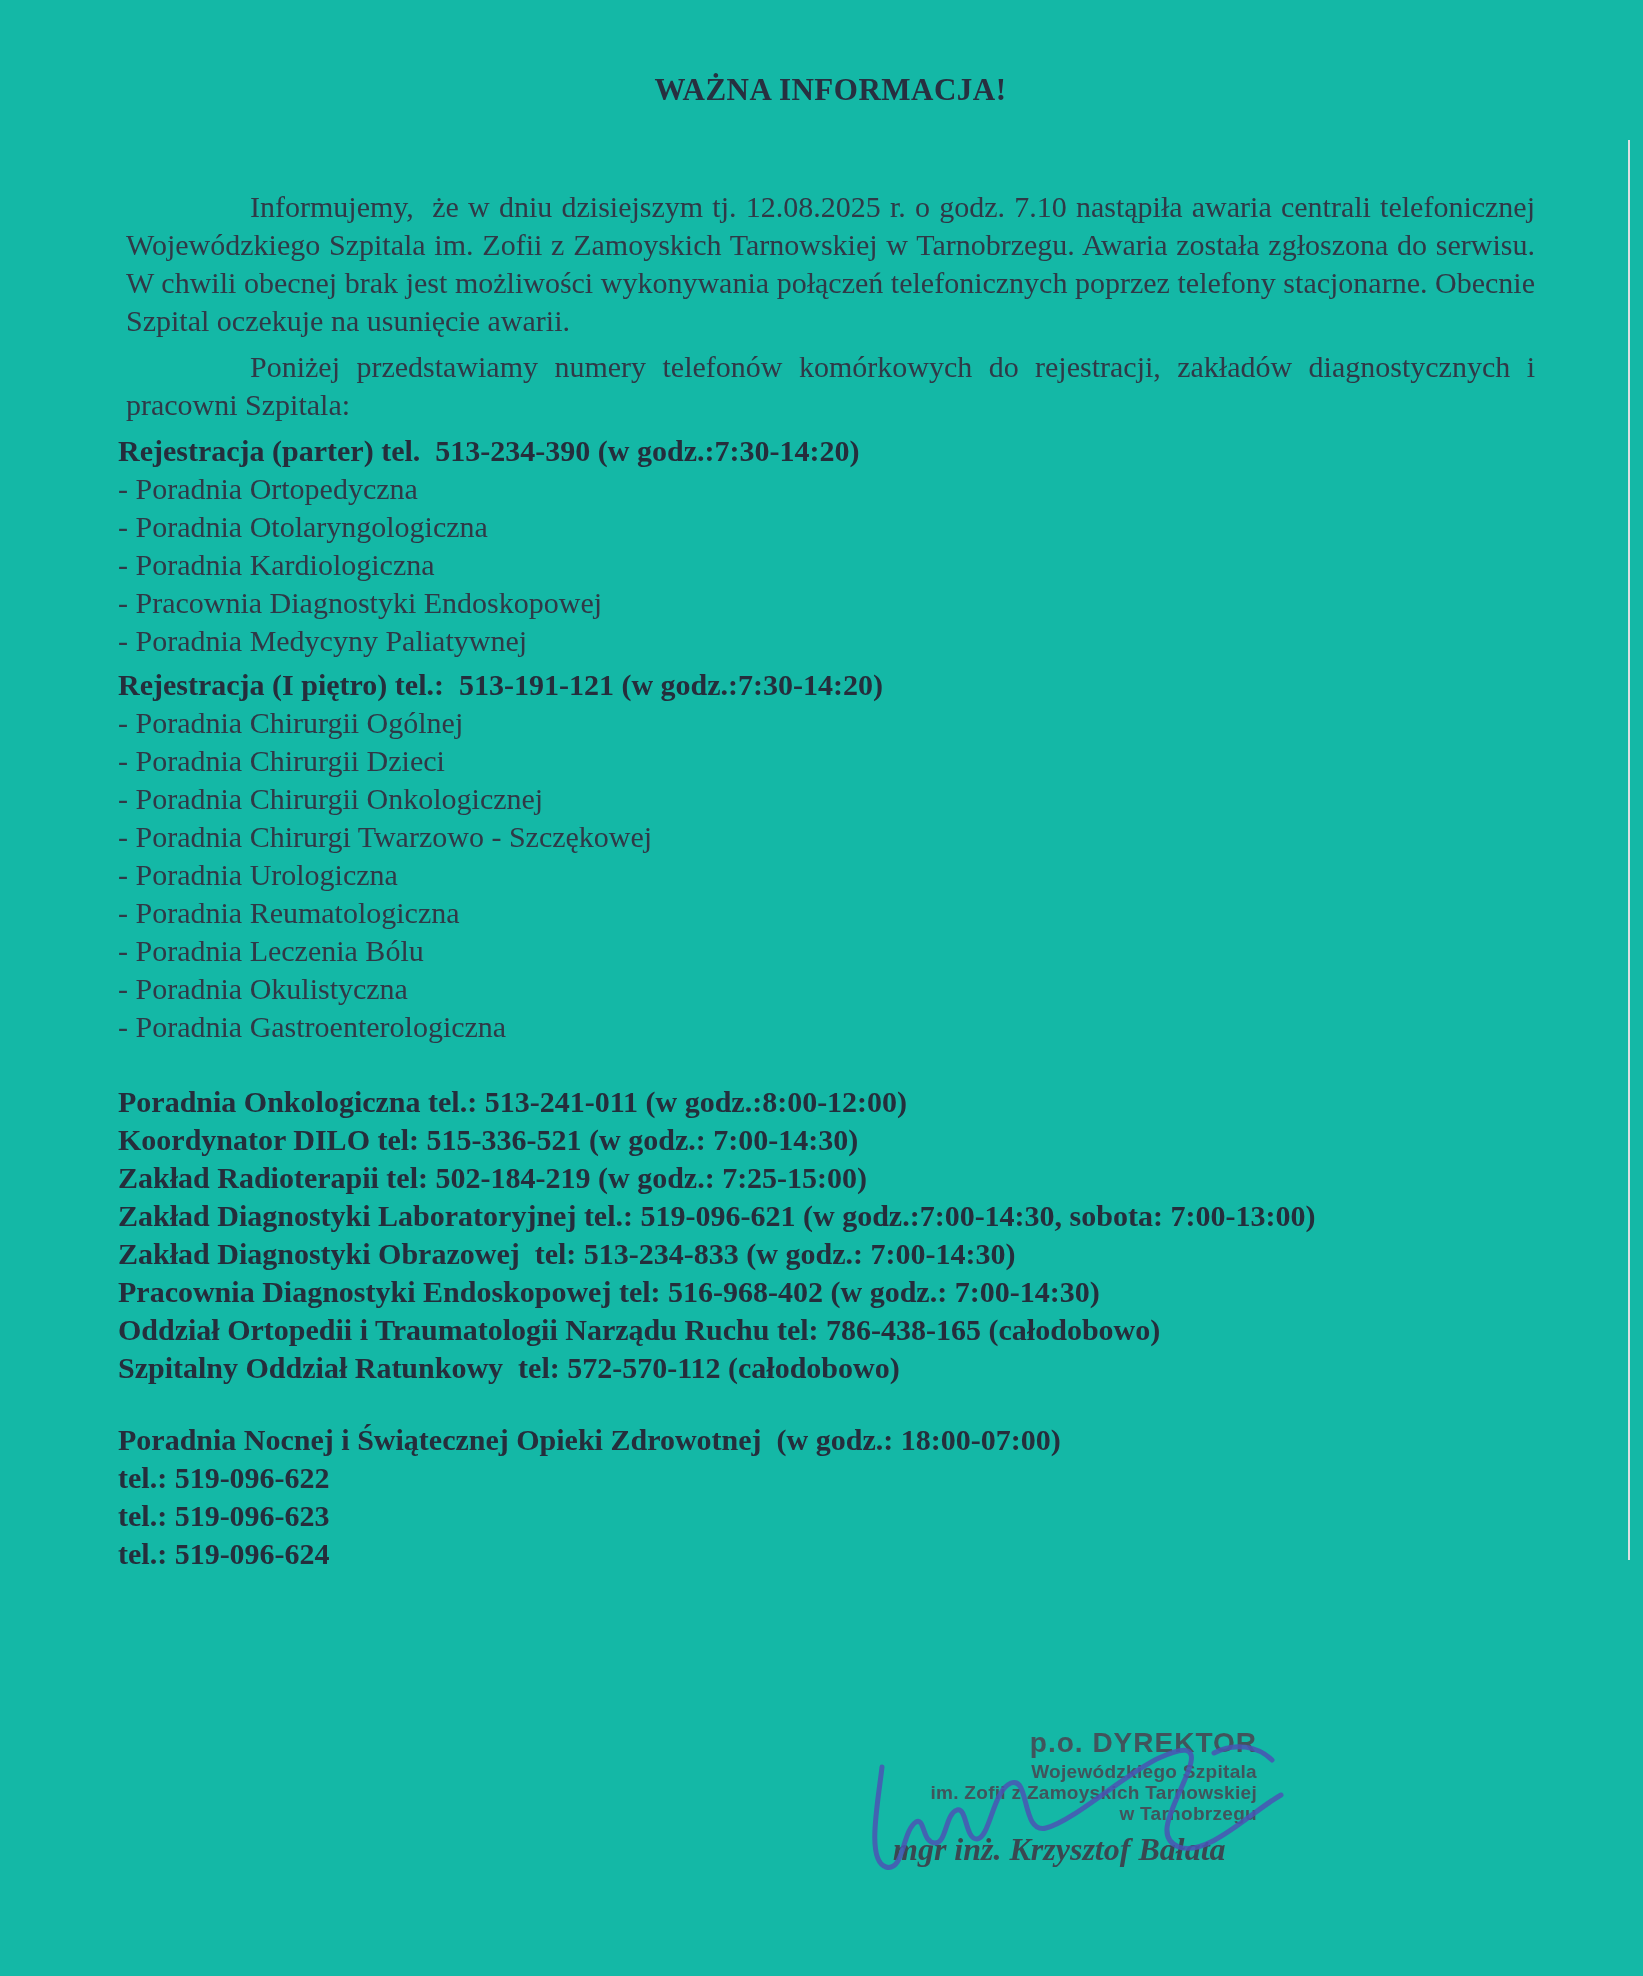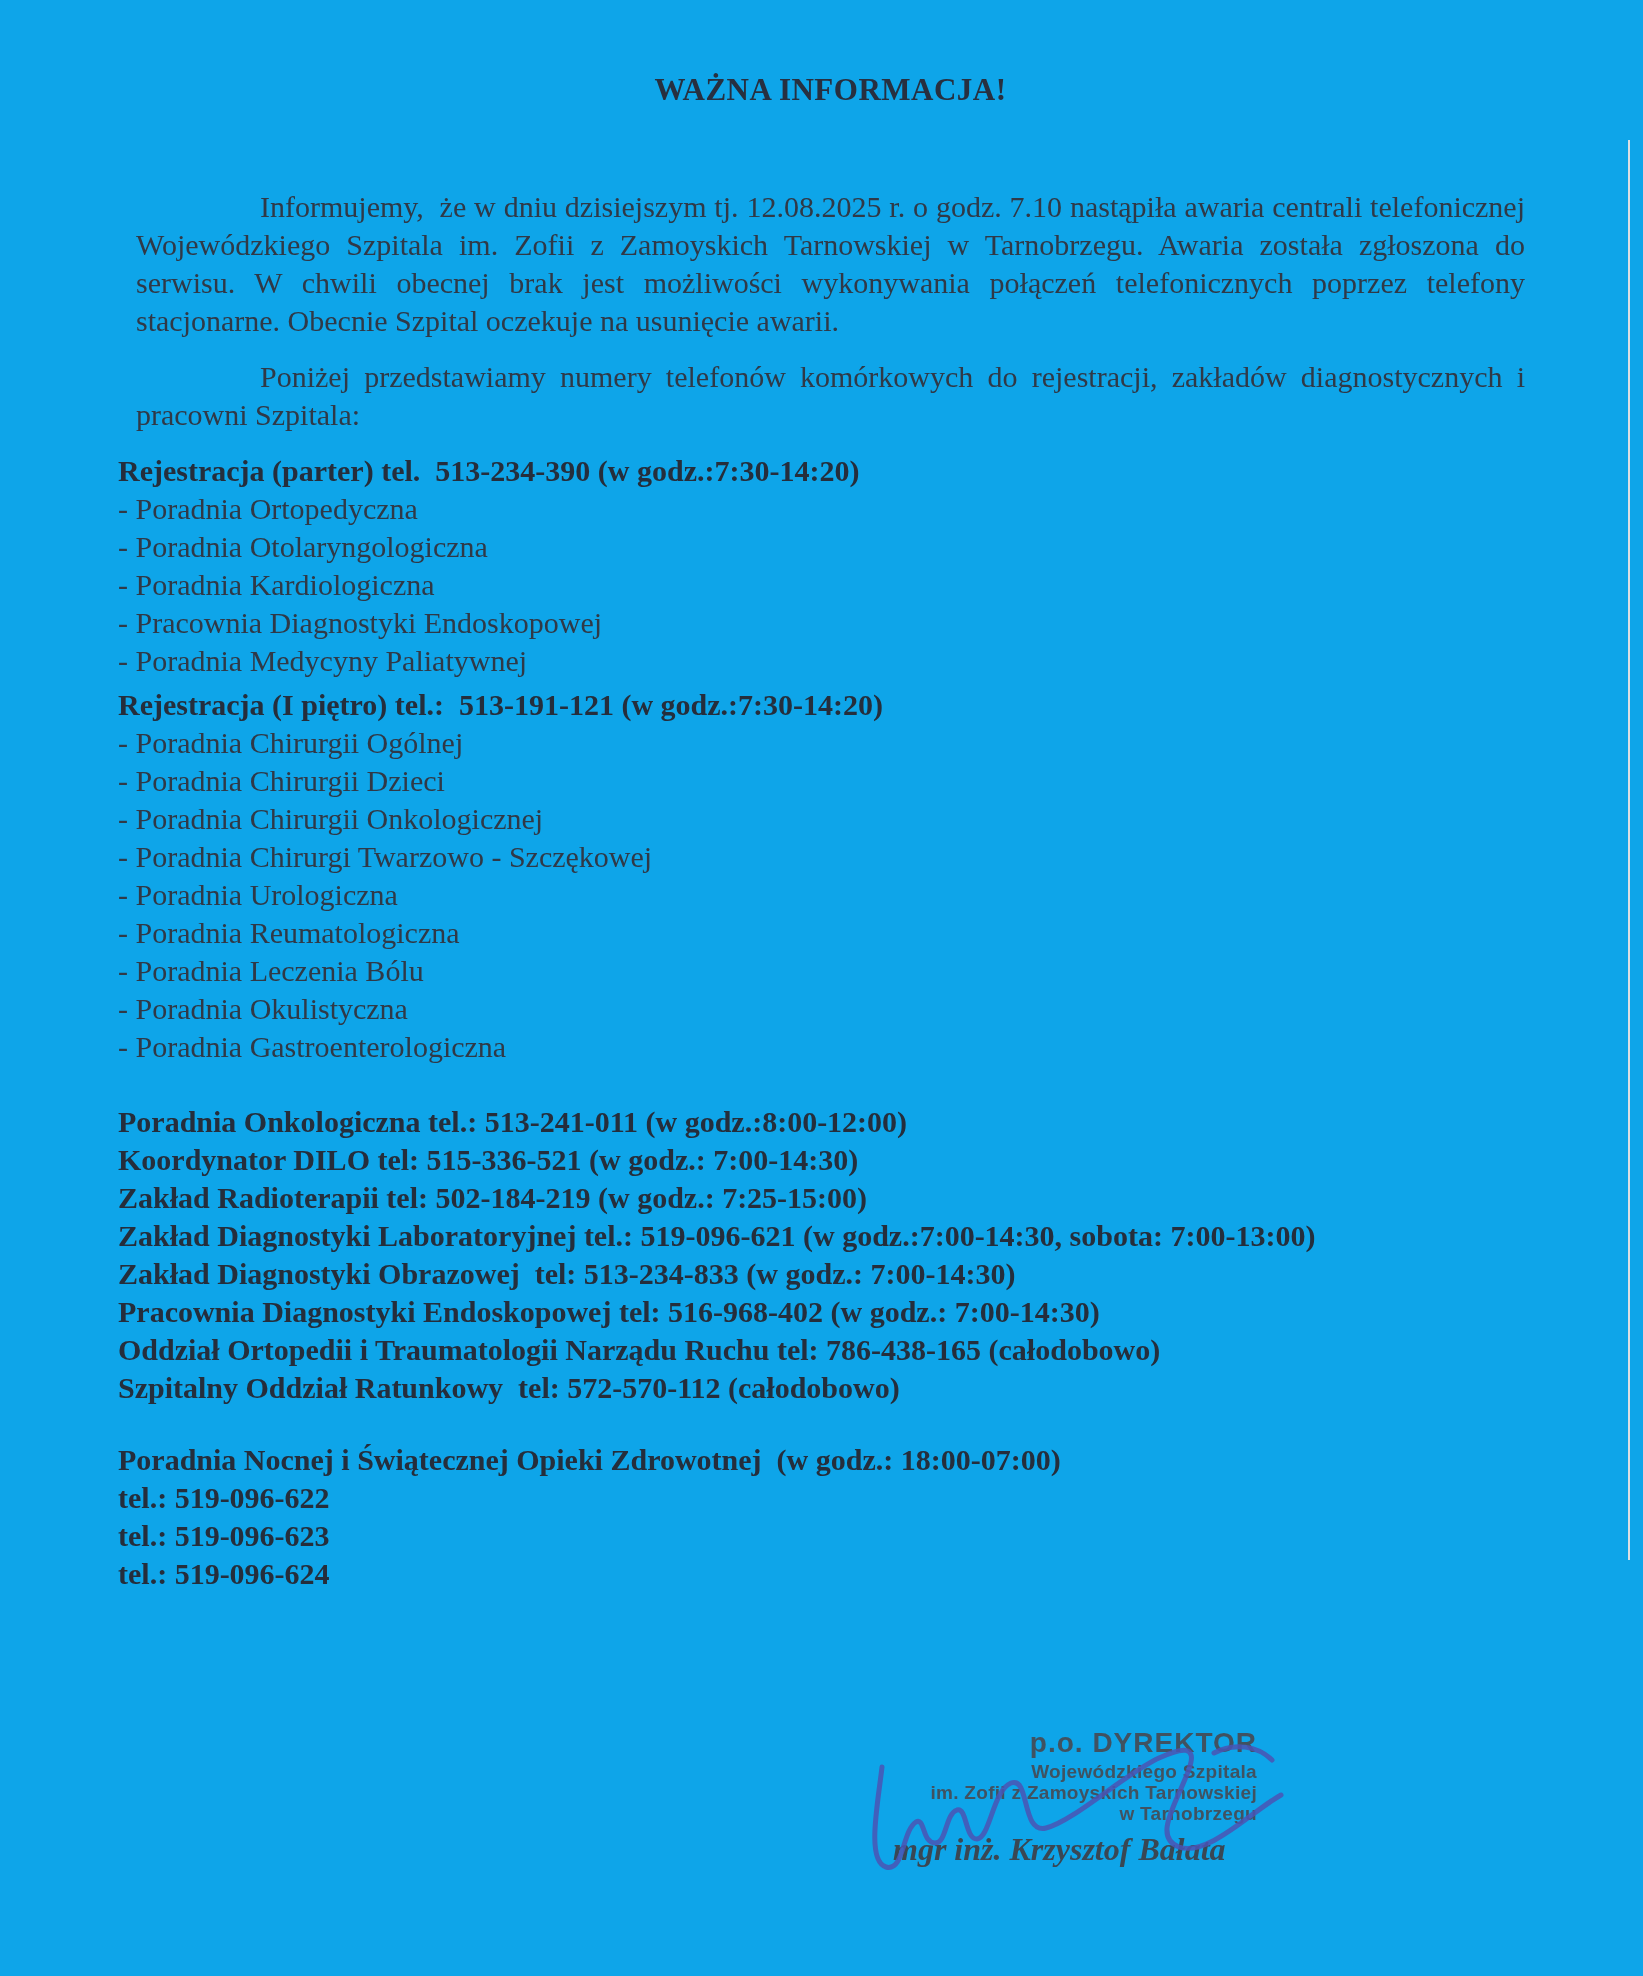--- a/index.html
+++ b/index.html
@@ -1,20 +1,20 @@
 <!DOCTYPE html>
 <html><head>
 <meta charset="utf-8">
 <style>
   html,body{margin:0;padding:0;background:#ffffff;}
   .page{
     position:relative;
     width:1643px;
     height:1976px;
-    background:#0ea5e9;
+    background:#14b8a6;
     font-family:"Liberation Serif", serif;
     color:#303947;
     overflow:hidden;
   }
   .content{
     position:absolute;
     left:118px;
     top:70px;
     width:1425px;
     font-size:30px;
@@ -25,21 +25,21 @@
     font-weight:bold;
     font-size:31px;
     line-height:40px;
     letter-spacing:.5px;
     color:#273040;
     margin:0 0 78px 0;
   }
   .para{
     text-align:justify;
     text-indent:124px;
-    margin:18px;
+    margin:8px;
   }
   .line{white-space:pre-wrap;}
   .bold{font-weight:bold;color:#252e3c;}
   .sec2{margin-top:6px;}
   .phone-block{margin-top:37px;}
   .night-block{margin-top:34px;}
   .scan-edge{
     position:absolute;
     left:1628px;
     top:140px;

